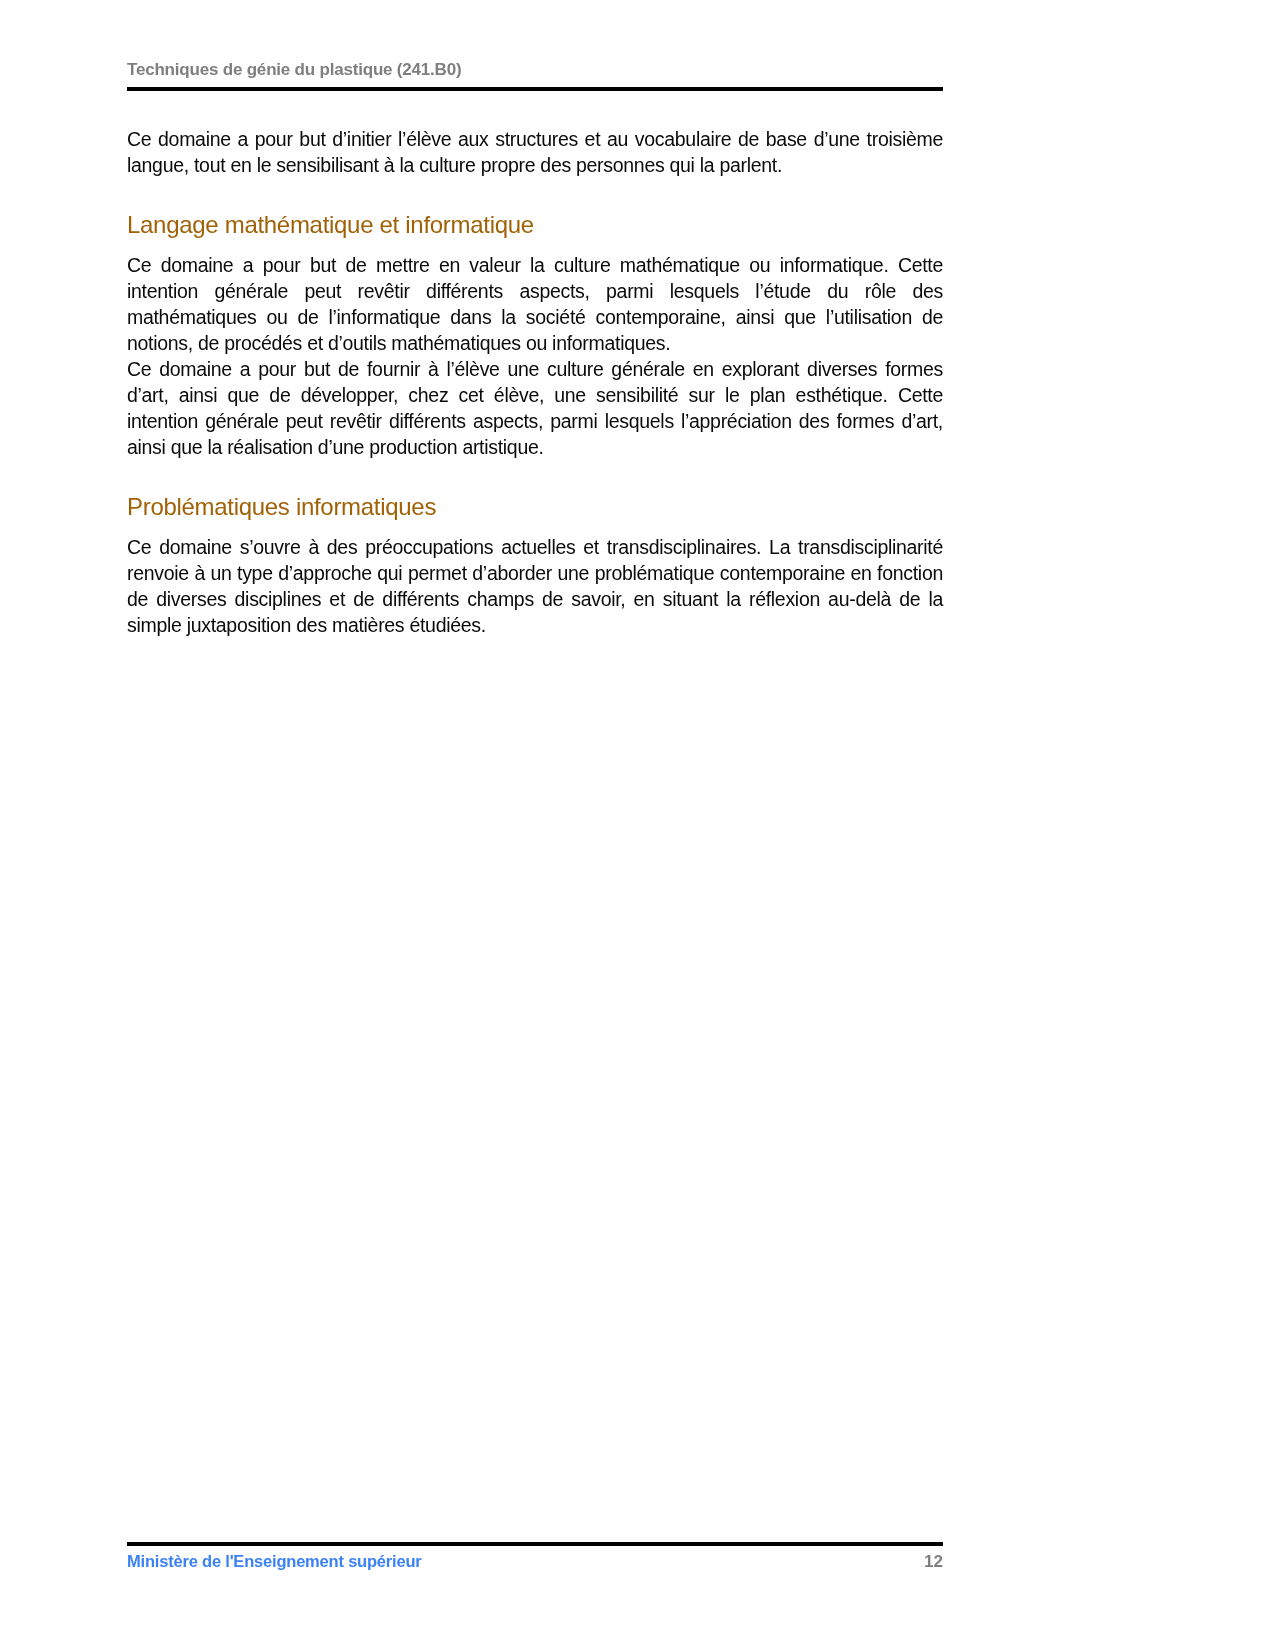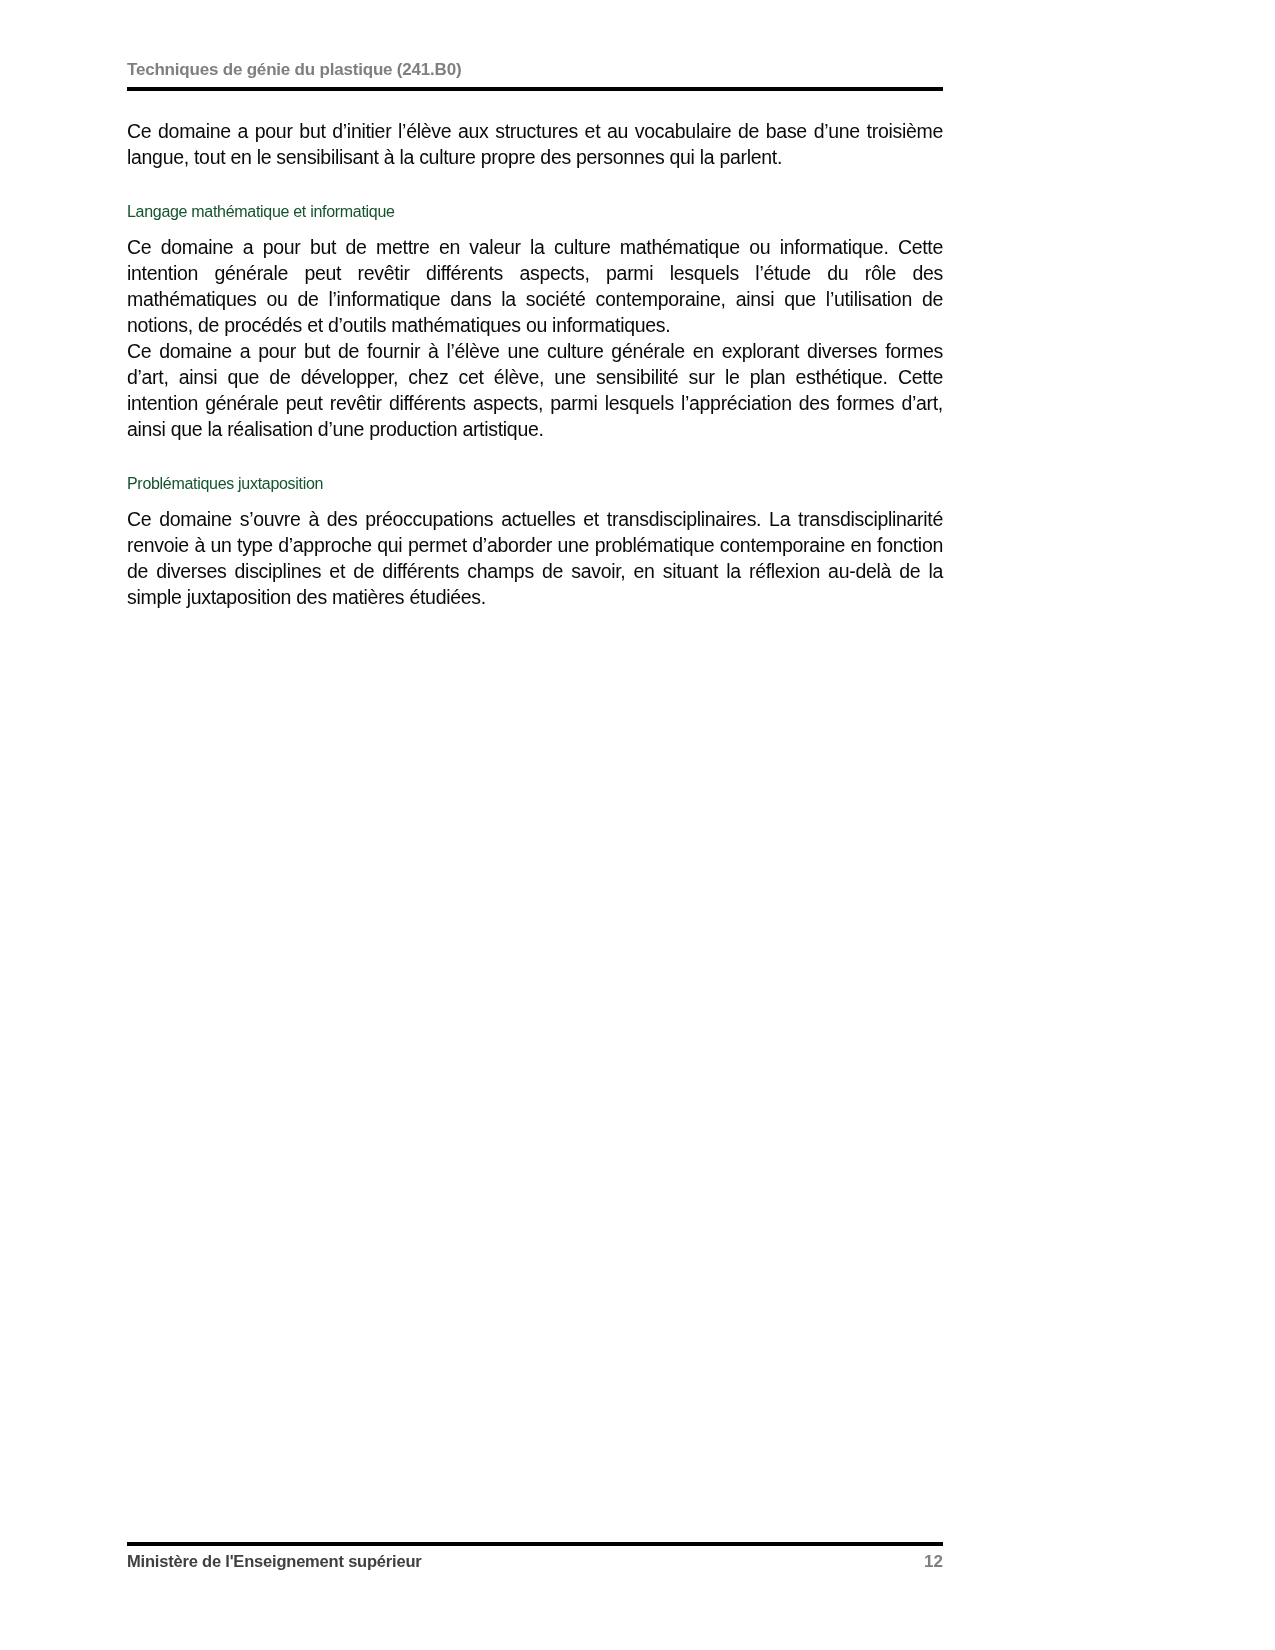--- a/index.html
+++ b/index.html
@@ -43,48 +43,48 @@
 
   .body-text {
     font-size: 19.5px;
     line-height: 26px;
     color: #0a0a0a;
     text-align: justify;
     letter-spacing: -0.3px;
   }
 
   .intro {
-    margin-top: 6px;
+    margin-top: 14px;
   }
 
   .section-heading {
-    font-size: 16px;
+    font-size: 24px;
     font-weight: 400;
-    color: #14532d;
+    color: #a16207;
     letter-spacing: -0.3px;
     margin-top: 33px;
     margin-bottom: 13px;
   }
 
   .page-footer {
     position: absolute;
     top: 1542px;
     left: 127px;
     right: 130px;
     border-top: 4px solid #000000;
     padding-top: 6px;
     display: flex;
     justify-content: space-between;
     align-items: baseline;
   }
 
   .footer-left {
     font-size: 16.5px;
     font-weight: bold;
-    color: #404040;
+    color: #3b82f6;
     letter-spacing: -0.2px;
   }
 
   .footer-page-number {
     font-size: 17px;
     font-weight: bold;
     color: #7f7f7f;
     text-align: right;
   }
 </style>
@@ -104,21 +104,21 @@
     <section>
       <h2 class="section-heading">Langage mathématique et informatique</h2>
       <p class="body-text">Ce domaine a pour but de mettre en valeur la culture mathématique ou informatique. Cette intention générale peut revêtir différents aspects, parmi lesquels l’étude du rôle des mathématiques ou de l’informatique dans la société contemporaine, ainsi que l’utilisation de notions, de procédés et d’outils mathématiques ou informatiques.</p>
     </section>
 
     <section>
       <p class="body-text">Ce domaine a pour but de fournir à l’élève une culture générale en explorant diverses formes d’art, ainsi que de développer, chez cet élève, une sensibilité sur le plan esthétique. Cette intention générale peut revêtir différents aspects, parmi lesquels l’appréciation des formes d’art, ainsi que la réalisation d’une production artistique.</p>
     </section>
 
     <section>
-      <h2 class="section-heading">Problématiques juxtaposition</h2>
+      <h2 class="section-heading">Problématiques informatiques</h2>
       <p class="body-text">Ce domaine s’ouvre à des préoccupations actuelles et transdisciplinaires. La transdisciplinarité renvoie à un type d’approche qui permet d’aborder une problématique contemporaine en fonction de diverses disciplines et de différents champs de savoir, en situant la réflexion au-delà de la simple juxtaposition des matières étudiées.</p>
     </section>
 
   </main>
 
   <footer class="page-footer">
     <div class="footer-left">Ministère de l'Enseignement supérieur</div>
     <div class="footer-page-number">12</div>
   </footer>
 

